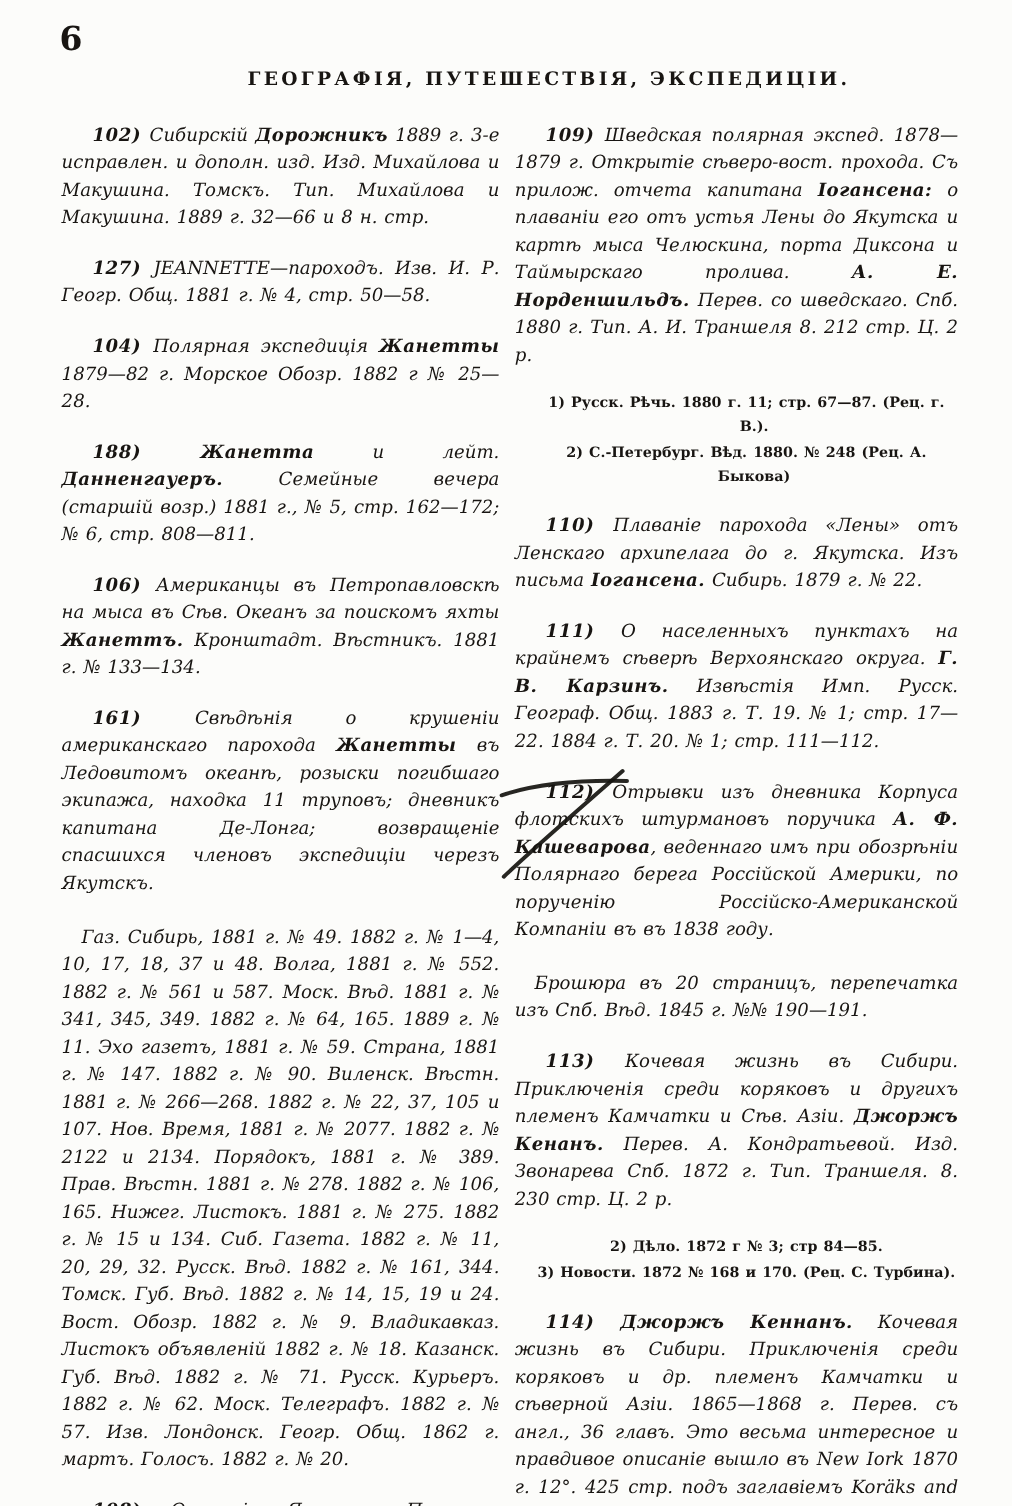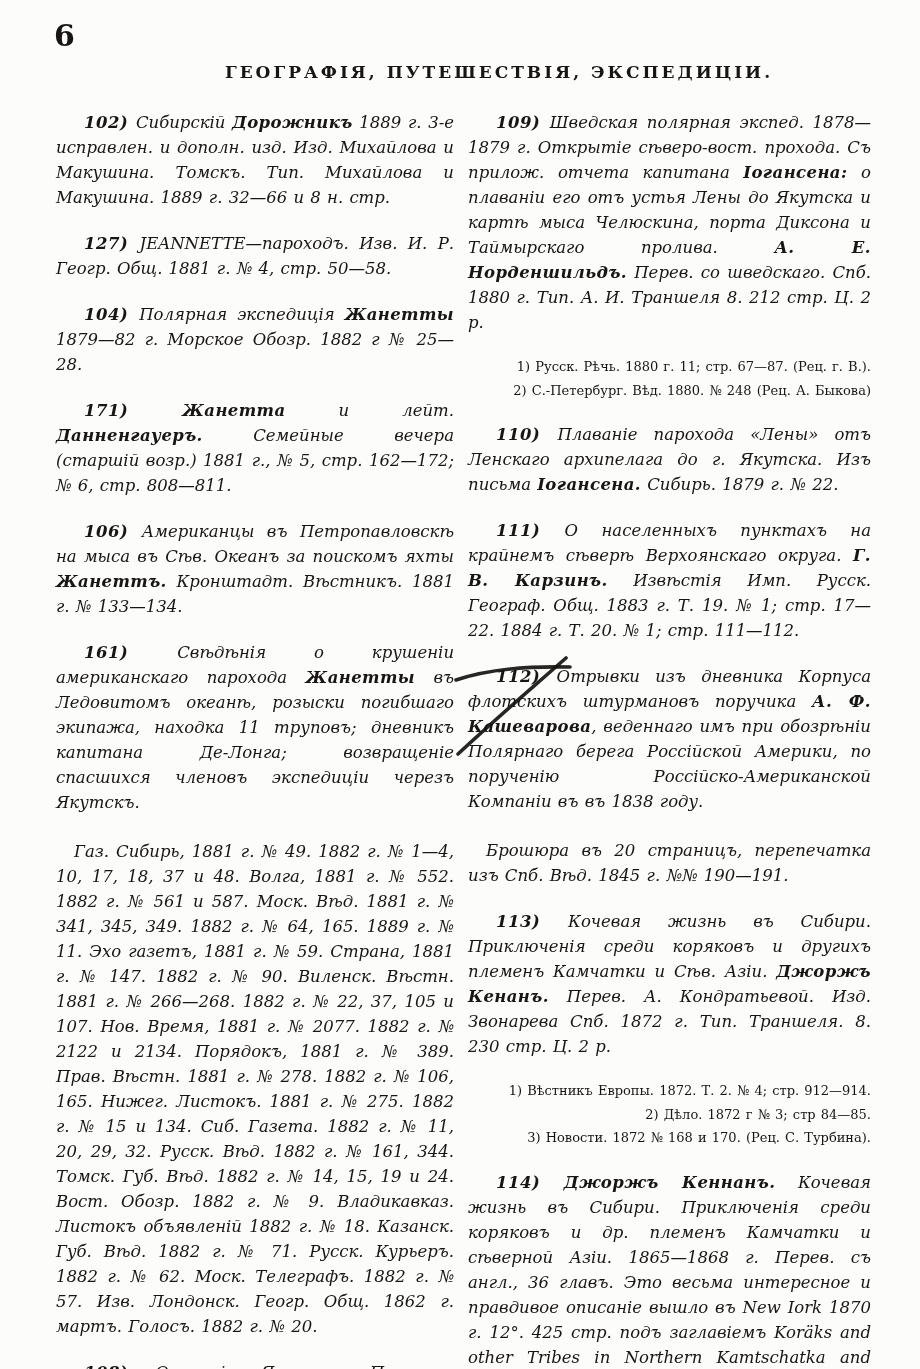--- a/index.html
+++ b/index.html
@@ -23,58 +23,57 @@
     position:absolute;top:110px;
     font-size:16.5px;line-height:25px;text-align:justify;
     word-spacing:1px;
   }
   .col-left{left:56px;width:398px;}
   .col-right{left:468px;width:403px;}
   p.entry, p.para{margin:0 0 21px 0;text-indent:28px;position:relative;font-style:italic;}
   p.para{text-indent:18px;margin-top:24px;}
   .num{font-weight:700;letter-spacing:.5px;}
   .bseg{font-weight:700;letter-spacing:.4px;}
-  .footnotes{margin:0 0 21px 6px;font-size:13px;line-height:21.5px;font-weight:400;text-align:right;}
+  .footnotes{margin:0 0 21px 6px;font-size:13px;line-height:21.5px;font-weight:700;text-align:center;}
   .fn{margin:0 0 2px 0;padding-left:26px;text-indent:-14px;}
   .strike-svg{
     position:absolute;left:-16px;top:-14px;width:128px;height:110px;
     pointer-events:none;
   }
   .strike-svg path{stroke:#15130f;stroke-width:3.6;fill:none;stroke-linecap:round;opacity:.92;}
 </style>
 </head>
 <body>
 
 <div class="page">
   <div class="page-number">6</div>
   <div class="page-header">ГЕОГРАФІЯ, ПУТЕШЕСТВІЯ, ЭКСПЕДИЦІИ.</div>
   <div class="column col-left">
       <p class="entry"><span class="num">102) </span><span>Сибирскій </span><span class="bseg">Дорожникъ</span><span> 1889 г. 3-е исправлен. и дополн. изд. Изд. Михайлова и Макушина. Томскъ. Тип. Михайлова и Макушина. 1889 г. 32—66 и 8 н. стр.</span></p>
       <p class="entry"><span class="num">127) </span><span>JEANNETTE—пароходъ. Изв. И. Р. Геогр. Общ. 1881 г. № 4, стр. 50—58.</span></p>
       <p class="entry"><span class="num">104) </span><span>Полярная экспедиція </span><span class="bseg">Жанетты</span><span> 1879—82 г. Морское Обозр. 1882 г № 25—28.</span></p>
-      <p class="entry"><span class="num">171) </span><span class="bseg">Жанетта</span><span> и лейт. </span><span class="bseg">Данненгауеръ.</span><span> Семейные вечера (старшій возр.) 1881 г., № 5, стр. 162—172; № 6, стр. 808—811.</span></p>
+      <p class="entry"><span class="num">188) </span><span class="bseg">Жанетта</span><span> и лейт. </span><span class="bseg">Данненгауеръ.</span><span> Семейные вечера (старшій возр.) 1881 г., № 5, стр. 162—172; № 6, стр. 808—811.</span></p>
       <p class="entry"><span class="num">106) </span><span>Американцы въ Петропавловскѣ на мыса въ Сѣв. Океанъ за поискомъ яхты </span><span class="bseg">Жанеттъ.</span><span> Кронштадт. Вѣстникъ. 1881 г. № 133—134.</span></p>
       <p class="entry"><span class="num">161) </span><span>Свѣдѣнія о крушеніи американскаго парохода </span><span class="bseg">Жанетты</span><span> въ Ледовитомъ океанѣ, розыски погибшаго экипажа, находка 11 труповъ; дневникъ капитана Де-Лонга; возвращеніе спасшихся членовъ экспедиціи черезъ Якутскъ.</span></p>
       <p class="para"><span>Газ. Сибирь, 1881 г. № 49. 1882 г. № 1—4, 10, 17, 18, 37 и 48. Волга, 1881 г. № 552. 1882 г. № 561 и 587. Моск. Вѣд. 1881 г. № 341, 345, 349. 1882 г. № 64, 165. 1889 г. № 11. Эхо газетъ, 1881 г. № 59. Страна, 1881 г. № 147. 1882 г. № 90. Виленск. Вѣстн. 1881 г. № 266—268. 1882 г. № 22, 37, 105 и 107. Нов. Время, 1881 г. № 2077. 1882 г. № 2122 и 2134. Порядокъ, 1881 г. № 389. Прав. Вѣстн. 1881 г. № 278. 1882 г. № 106, 165. Нижег. Листокъ. 1881 г. № 275. 1882 г. № 15 и 134. Сиб. Газета. 1882 г. № 11, 20, 29, 32. Русск. Вѣд. 1882 г. № 161, 344. Томск. Губ. Вѣд. 1882 г. № 14, 15, 19 и 24. Вост. Обозр. 1882 г. № 9. Владикавказ. Листокъ объявленій 1882 г. № 18. Казанск. Губ. Вѣд. 1882 г. № 71. Русск. Курьеръ. 1882 г. № 62. Моск. Телеграфъ. 1882 г. № 57. Изв. Лондонск. Геогр. Общ. 1862 г. мартъ. Голосъ. 1882 г. № 20.</span></p>
       <p class="entry"><span class="num">108) </span><span>Описаніе Якутска. Перечень дневной записки г. </span><span class="bseg">Ислентьева.</span><span> Новыя ежемѣсяч. сочиненія 1788 г. Ч. 22; стр. 3—29 и ч. 23; стр. 3—15.</span></p>
     </div>
   <div class="column col-right">
       <p class="entry"><span class="num">109) </span><span>Шведская полярная экспед. 1878—1879 г. Открытіе сѣверо-вост. прохода. Съ прилож. отчета капитана </span><span class="bseg">Іогансена:</span><span> о плаваніи его отъ устья Лены до Якутска и картѣ мыса Челюскина, порта Диксона и Таймырскаго пролива. </span><span class="bseg">А. Е. Норденшильдъ.</span><span> Перев. со шведскаго. Спб. 1880 г. Тип. А. И. Траншеля 8. 212 стр. Ц. 2 р.</span></p>
       <div class="footnotes">
         <div class="fn">1) Русск. Рѣчь. 1880 г. 11; стр. 67—87. (Рец. г. В.).</div>
         <div class="fn">2) С.-Петербург. Вѣд. 1880. № 248 (Рец. А. Быкова)</div>
       </div>
       <p class="entry"><span class="num">110) </span><span>Плаваніе парохода «Лены» отъ Ленскаго архипелага до г. Якутска. Изъ письма </span><span class="bseg">Іогансена.</span><span> Сибирь. 1879 г. № 22.</span></p>
       <p class="entry"><span class="num">111) </span><span>О населенныхъ пунктахъ на крайнемъ сѣверѣ Верхоянскаго округа. </span><span class="bseg">Г. В. Карзинъ.</span><span> Извѣстія Имп. Русск. Географ. Общ. 1883 г. Т. 19. № 1; стр. 17—22. 1884 г. Т. 20. № 1; стр. 111—112.</span></p>
       <p class="entry"><span class="num">112) </span><span>Отрывки изъ дневника Корпуса флотскихъ штурмановъ поручика </span><span class="bseg">А. Ф. Кашеварова</span><span>, веденнаго имъ при обозрѣніи Полярнаго берега Россійской Америки, по порученію Россійско-Американской Компаніи въ въ 1838 году.</span><svg class="strike-svg" viewBox="0 0 128 110">
           <path d="M4,30 C34,20 76,16 118,17"></path>
           <path d="M114,8 C80,38 40,72 6,104"></path>
         </svg></p>
       <p class="para"><span>Брошюра въ 20 страницъ, перепечатка изъ Спб. Вѣд. 1845 г. №№ 190—191.</span></p>
       <p class="entry"><span class="num">113) </span><span>Кочевая жизнь въ Сибири. Приключенія среди коряковъ и другихъ племенъ Камчатки и Сѣв. Азіи. </span><span class="bseg">Джоржъ Кенанъ.</span><span> Перев. А. Кондратьевой. Изд. Звонарева Спб. 1872 г. Тип. Траншеля. 8. 230 стр. Ц. 2 р.</span></p>
       <div class="footnotes">
-        <div class="fn">1) Вѣстникъ Европы. 1872. Т. 2. № 4; стр. 912—914.</div>
         <div class="fn">2) Дѣло. 1872 г № 3; стр 84—85.</div>
         <div class="fn">3) Новости. 1872 № 168 и 170. (Рец. С. Турбина).</div>
       </div>
       <p class="entry"><span class="num">114) </span><span class="bseg">Джоржъ Кеннанъ.</span><span> Кочевая жизнь въ Сибири. Приключенія среди коряковъ и др. племенъ Камчатки и сѣверной Азіи. 1865—1868 г. Перев. съ англ., 36 главъ. Это весьма интересное и правдивое описаніе вышло въ New Iork 1870 г. 12°. 425 стр. подъ заглавіемъ Koräks and other Tribes in Northern Kamtschatka and Nothern Asia by George Kinnan.</span></p>
     </div>
 </div>
 
 </body></html>

